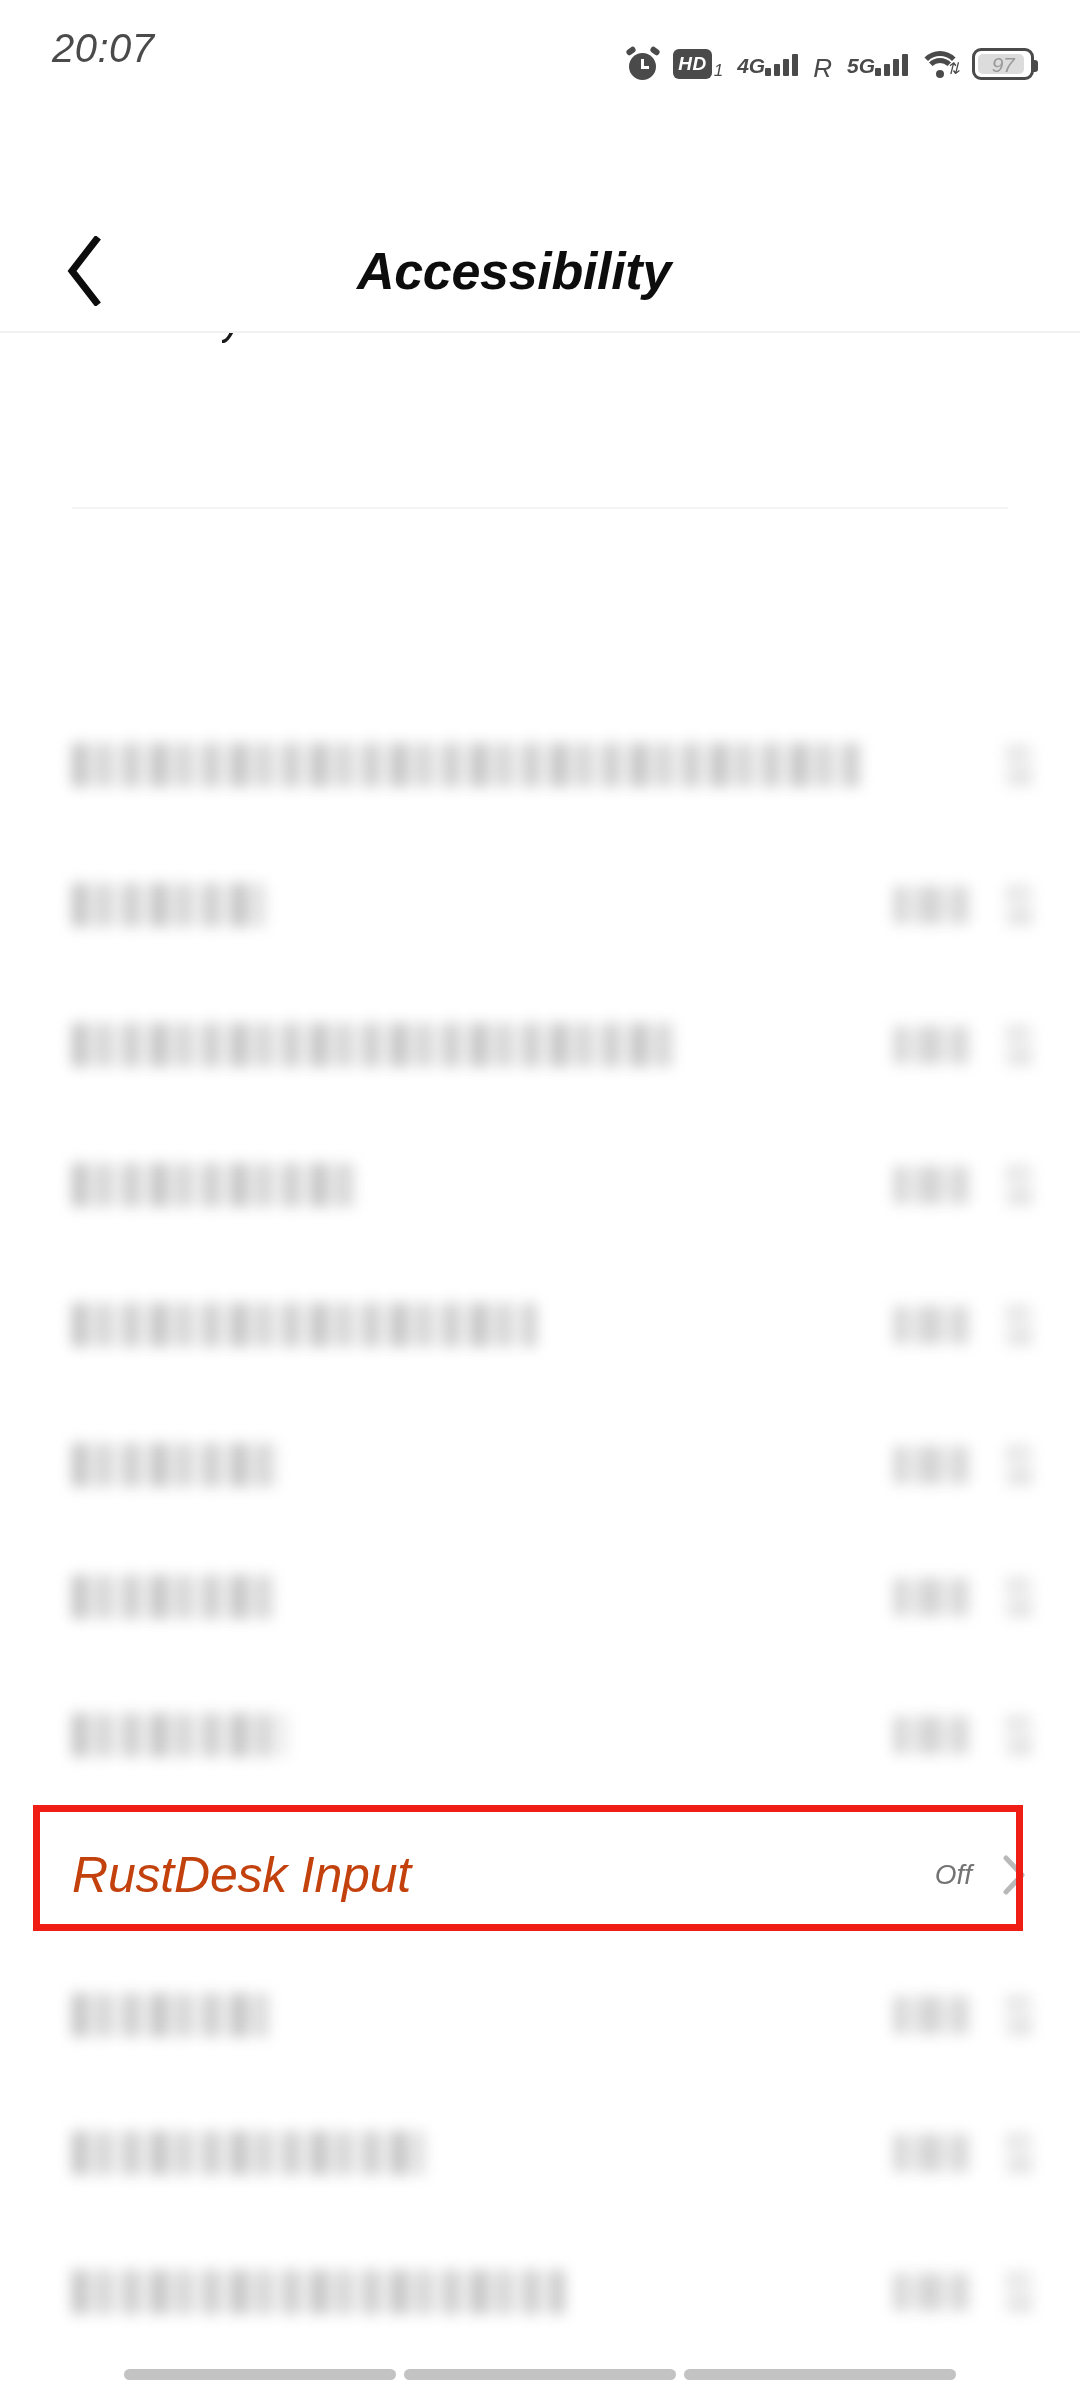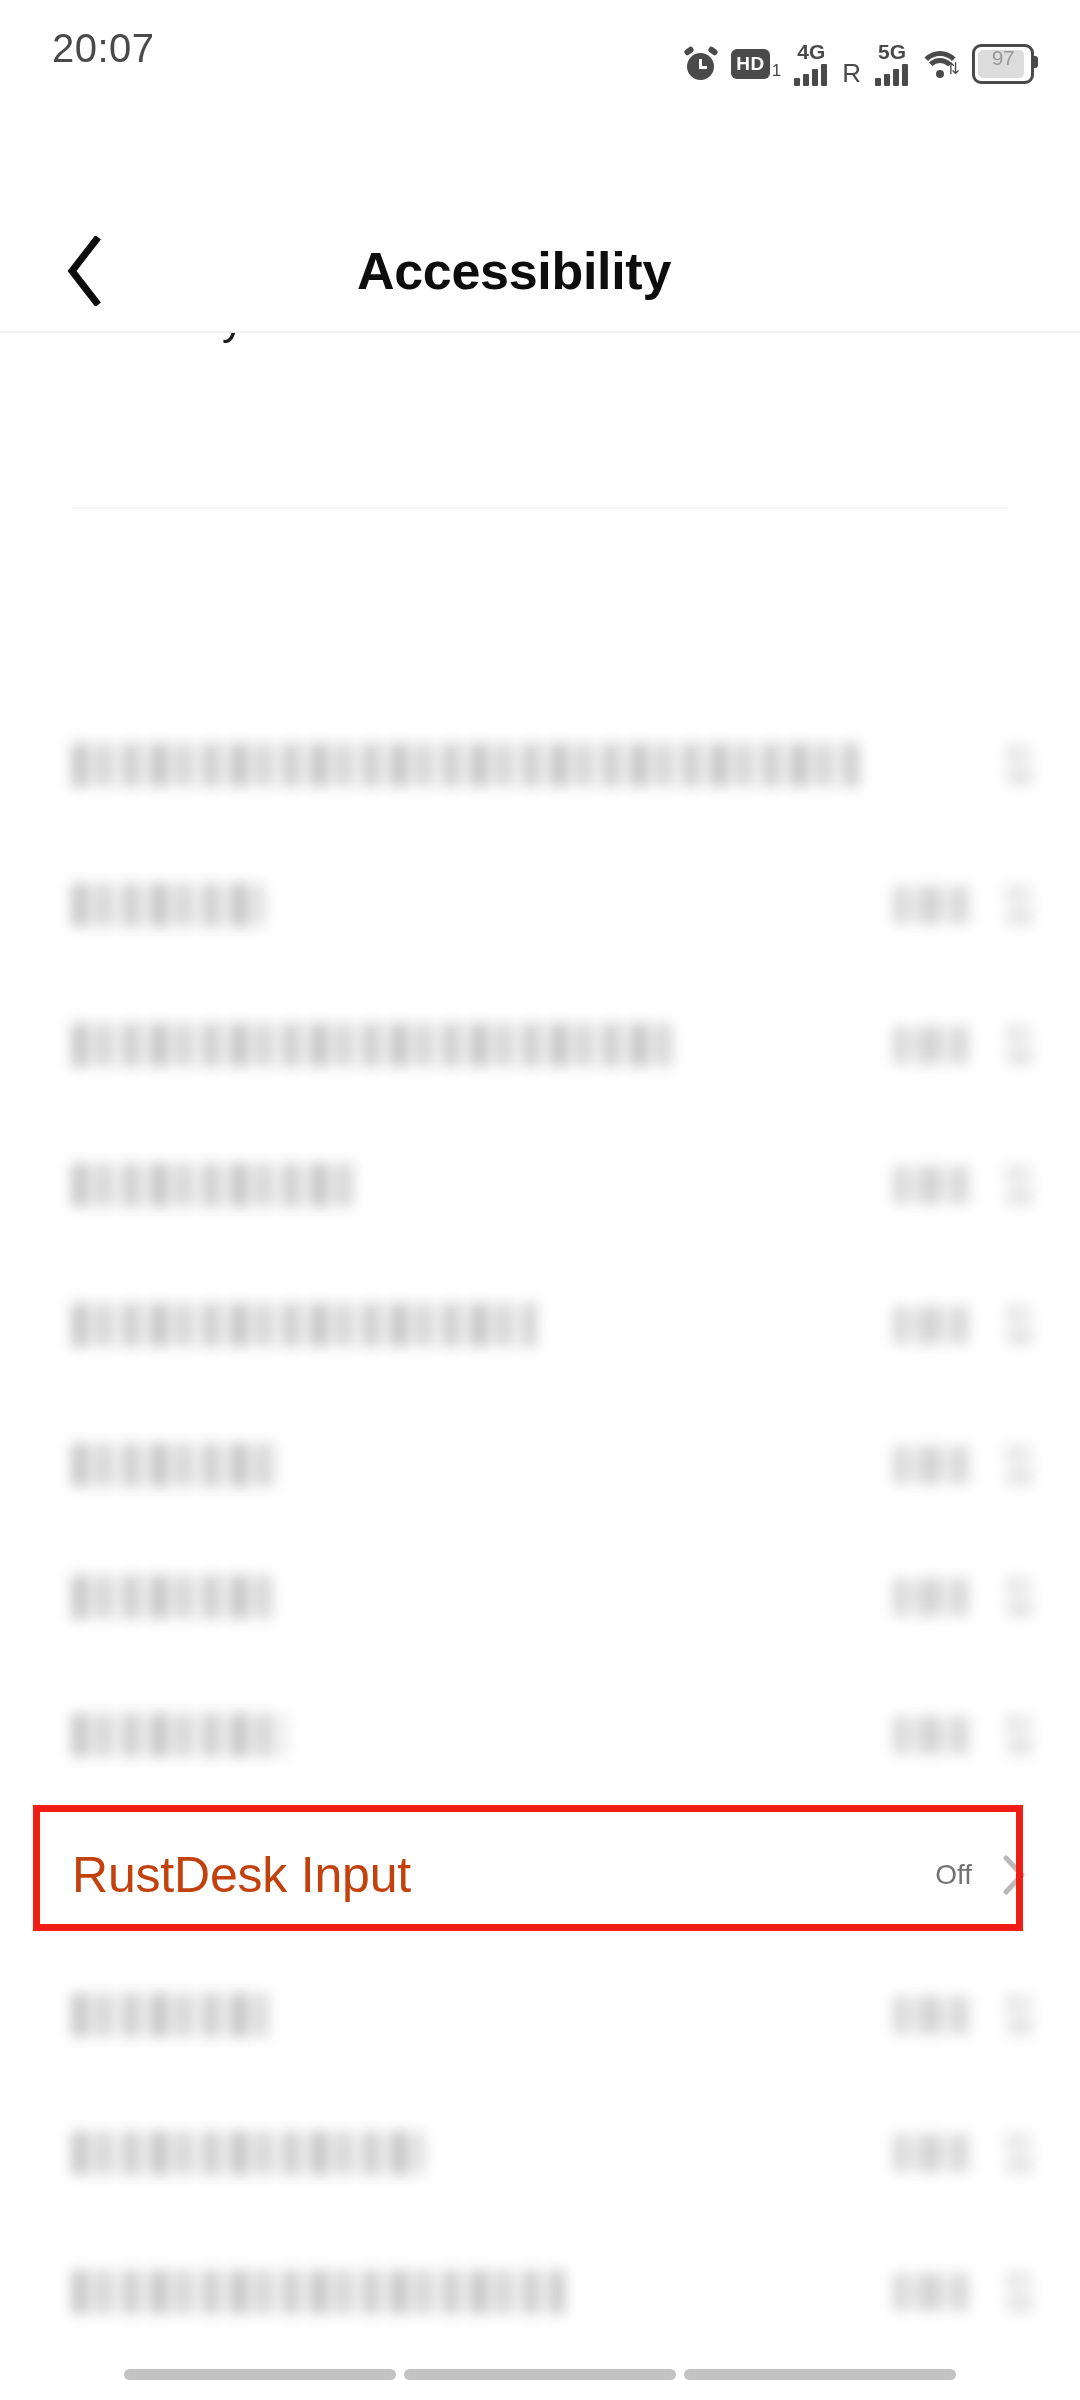--- a/index.html
+++ b/index.html
@@ -13,20 +13,21 @@
     overflow: hidden;
     font-family: "Liberation Sans", sans-serif;
     -webkit-font-smoothing: antialiased;
     position: relative;
   }
 
   .screen {
     position: absolute;
     inset: 0;
     background: #ffffff;
+    font-style: italic;
   }
 
   
   .status-bar {
     position: absolute;
     top: 0; left: 0;
     width: 1080px;
     height: 96px;
     display: flex;
     align-items: center;
@@ -93,21 +94,21 @@
     font-size: 19px;
     font-weight: 700;
     line-height: 1;
     padding: 5px 5px 6px 5px;
     border-radius: 6px;
     letter-spacing: 0.5px;
   }
   .hd-sub { font-size: 17px; color: #4a4a4a; line-height: 1; }
 
   
-  .sig-group { display: inline-flex; flex-direction: column; align-items: center; }
+  .sig-group { display: inline-flex; align-items: flex-end; }
   .sig-label {
     font-size: 21px;
     font-weight: 700;
     color: #4a4a4a;
     line-height: 0.95;
     margin-left: 1px;
   }
   .bars { display: inline-flex; align-items: flex-end; gap: 3px; height: 24px; }
   .bars i { display: block; width: 6px; background: #4a4a4a; border-radius: 1px; }
   .bars i:nth-child(1) { height: 8px; }
@@ -148,25 +149,25 @@
   .wifi-icon .updown {
     position: absolute;
     right: -1px; top: 12px;
     font-size: 16px; line-height: 1;
     color: #4a4a4a;
   }
 
   
   .battery {
     position: relative;
-    width: 62px; height: 40px;
+    width: 62px; height: 32px;
     border: 3px solid #4a4a4a;
     border-radius: 9px;
     display: flex;
-    align-items: flex-start;
+    align-items: center;
     justify-content: center;
     box-sizing: border-box;
   }
   .battery::after {
     content: "";
     position: absolute;
     right: -7px; top: 9px;
     width: 5px; height: 12px;
     background: #4a4a4a;
     border-radius: 0 3px 3px 0;

